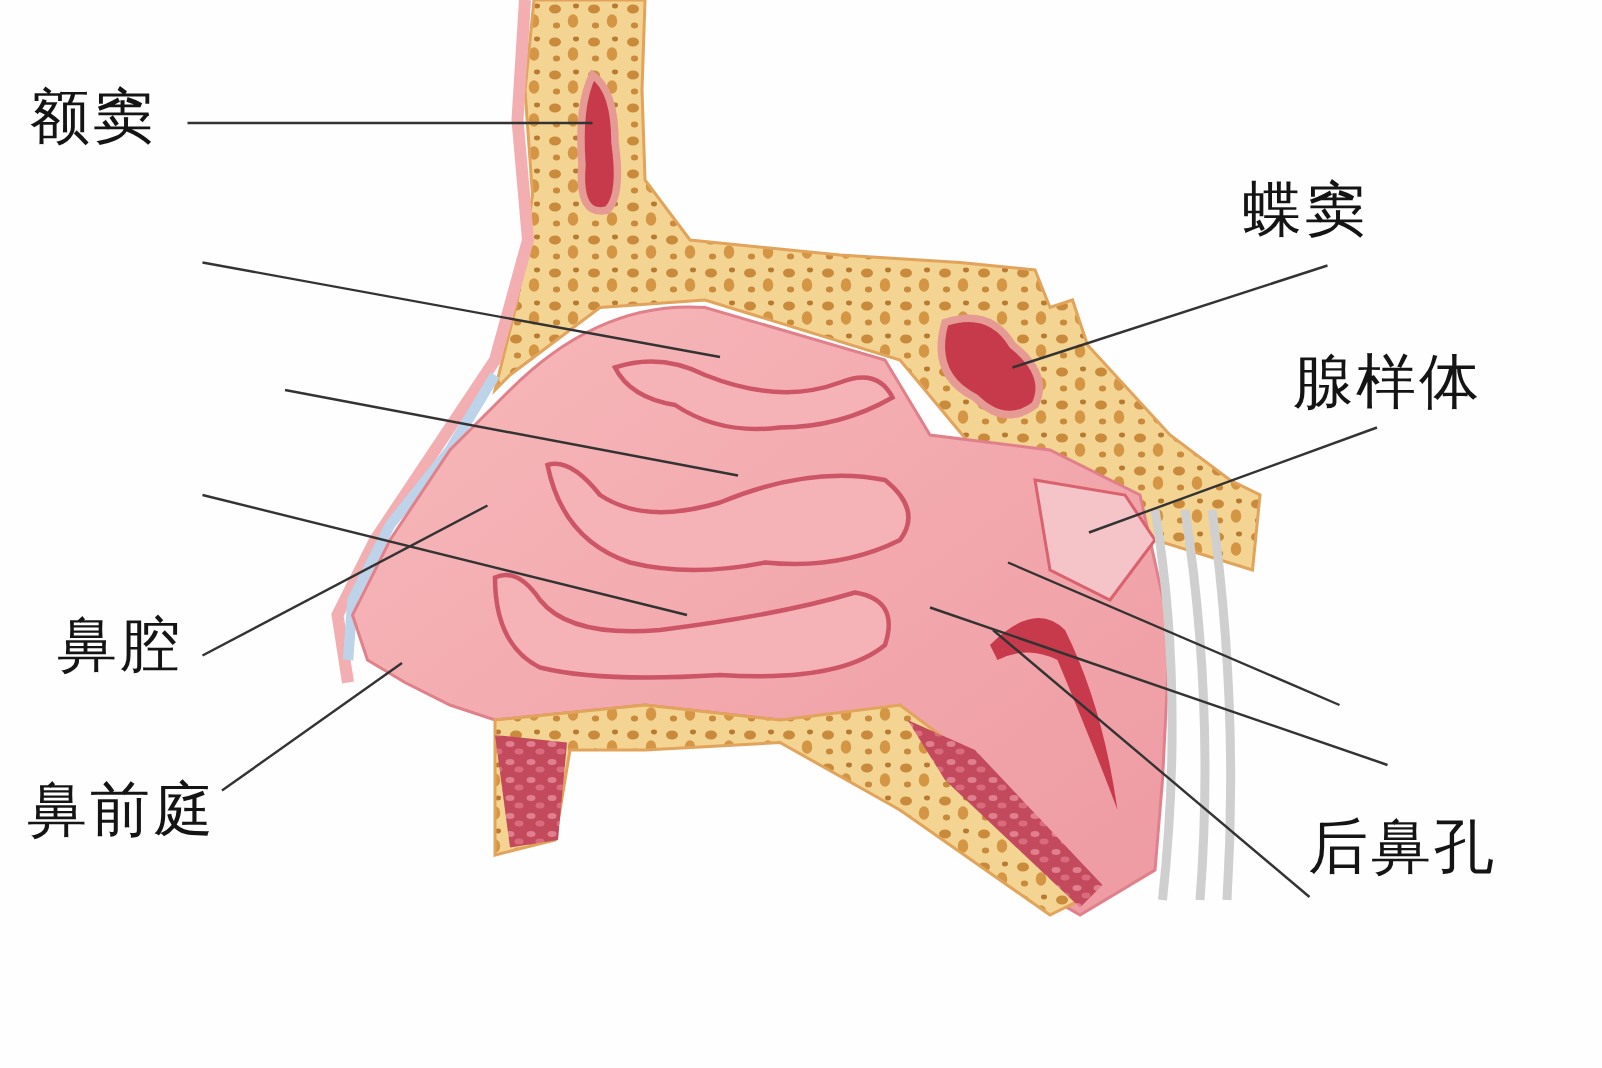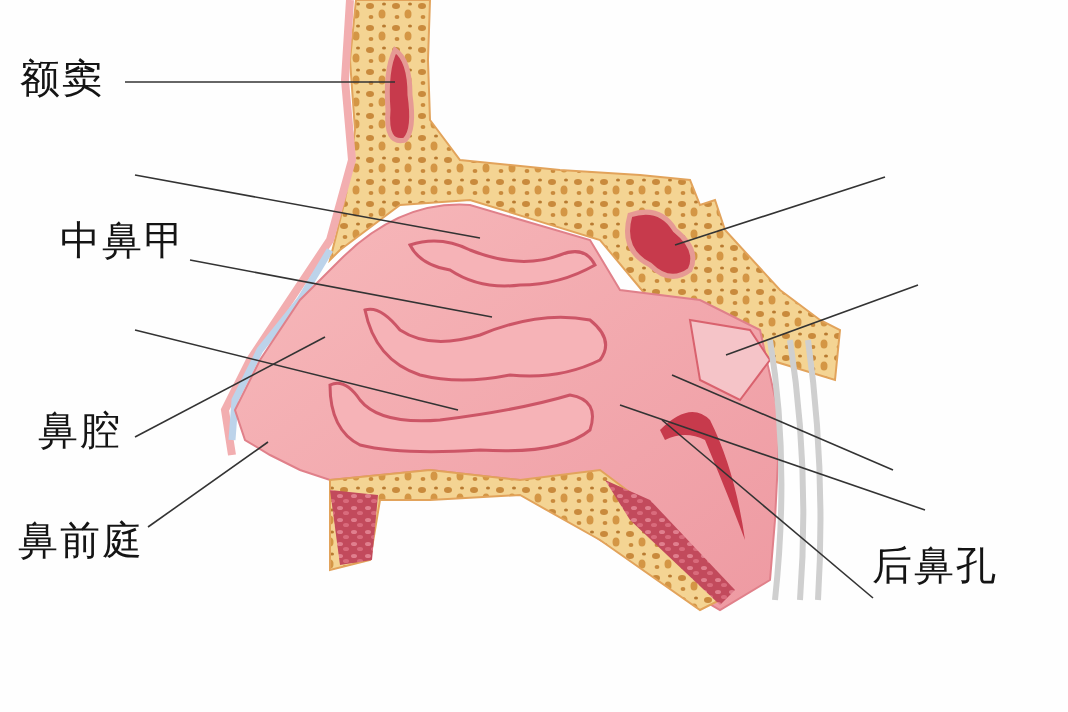--- a/index.html
+++ b/index.html
@@ -69,17 +69,18 @@
       <line x1="148" y1="527" x2="268" y2="442"></line>
       <line x1="885" y1="177" x2="675" y2="245"></line>
       <line x1="918" y1="285" x2="726" y2="355"></line>
       <line x1="893" y1="470" x2="672" y2="375"></line>
       <line x1="925" y1="510" x2="620" y2="405"></line>
       <line x1="873" y1="598" x2="662" y2="420"></line>
     </g>
   </svg>
 
   <div class="lbl" style="left:20px;top:58px">额窦</div>
-  <div class="lbl" style="left:60px;top:220px">中鼻甲</div>
   <div class="lbl" style="left:38px;top:410px">鼻腔</div>
   <div class="lbl" style="left:18px;top:520px">鼻前庭</div>
+  <div class="lbl" style="left:828px;top:120px">蝶窦</div>
+  <div class="lbl" style="left:862px;top:235px">腺样体</div>
   <div class="lbl" style="left:872px;top:545px">后鼻孔</div>
 </div>
 
 </body></html>

